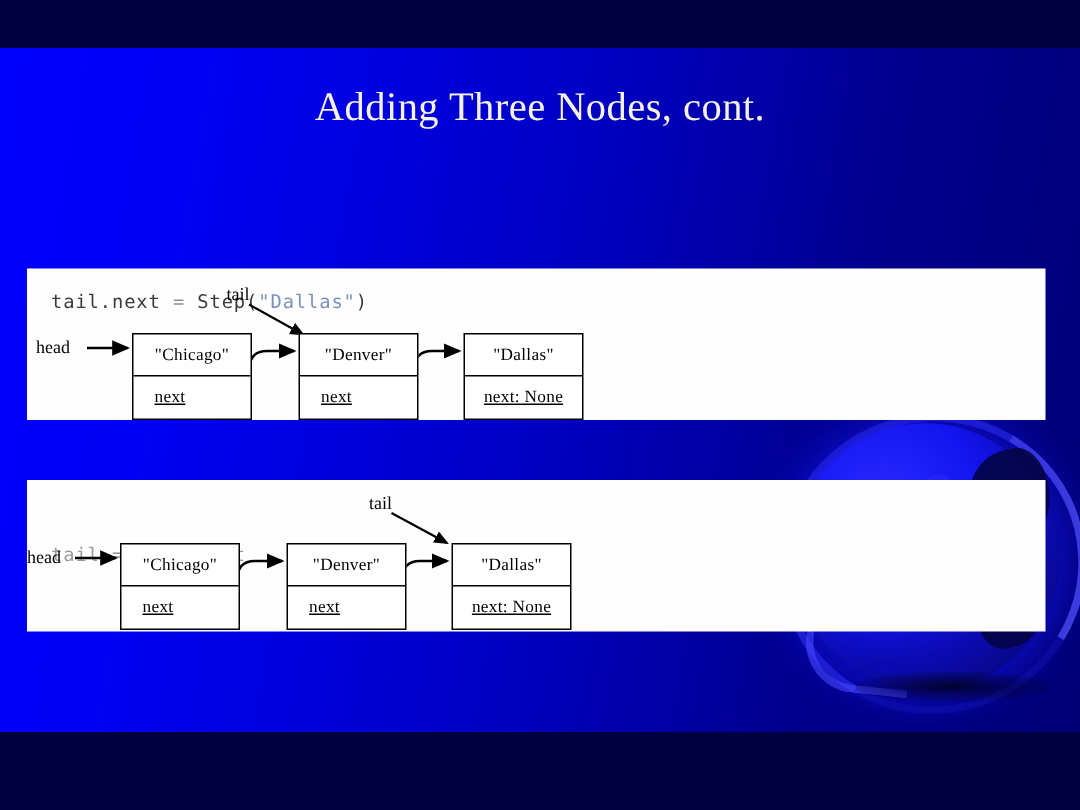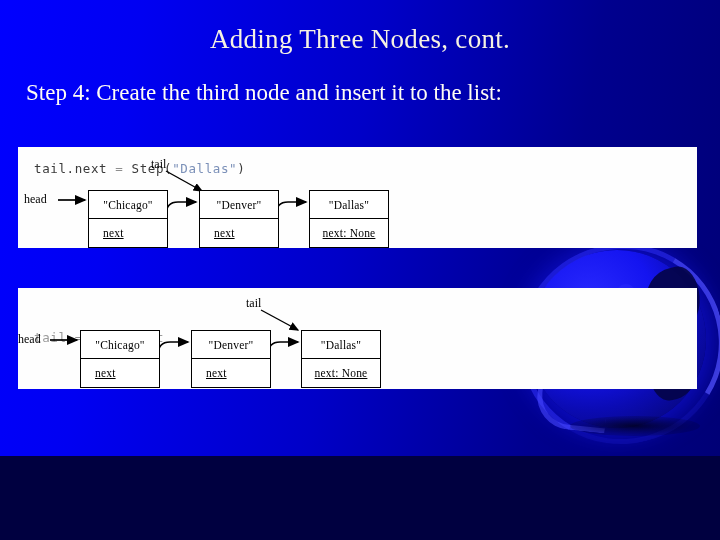--- a/index.html
+++ b/index.html
@@ -8,20 +8,21 @@
     padding: 0;
     background: #000040;
   }
   #slide {
     position: relative;
     width: 720px;
     height: 456px;
     overflow: hidden;
     font-family: "Liberation Serif", "DejaVu Serif", serif;
     background: linear-gradient(100deg, #0000ff 0%, #0000f2 18%, #0000c8 48%, #00008e 76%, #000076 100%);
+    margin-top: 32px;
   }
 
   
   #globe-wrap {
     position: absolute;
     right: -4px;
     bottom: 22px;
     width: 210px;
     height: 190px;
     pointer-events: none;
@@ -205,21 +206,20 @@
       <div class="continent c4"></div>
       <div class="continent c5"></div>
     </div>
     <div class="globe-stand"></div>
     <div class="globe-shadow"></div>
   </div>
 
   <div id="floor-band"></div>
 
   <div id="title">Adding Three Nodes, cont.</div>
-  <div id="subtitle">Step 4: Create the third node and insert it to the list:</div>
 
   <div class="panel" id="panel-1">
 
     <div class="code-line" id="code-1"><span>tail.next </span><span class="tok-op">= </span><span>Step(</span><span class="tok-str">"Dallas"</span><span>)</span></div>
 
     <div class="diagram">
 
       <svg class="arrows" viewBox="0 0 679 101">
         <defs>
           <marker id="ah1" markerWidth="7" markerHeight="7" refX="6" refY="3" orient="auto">

